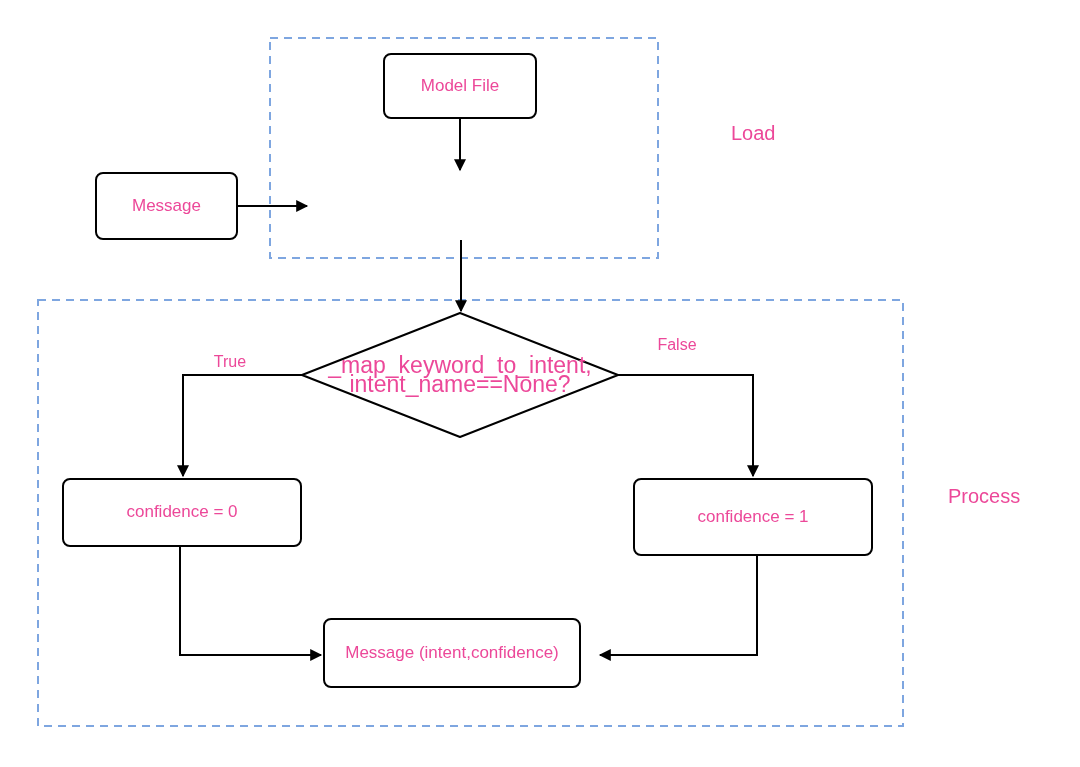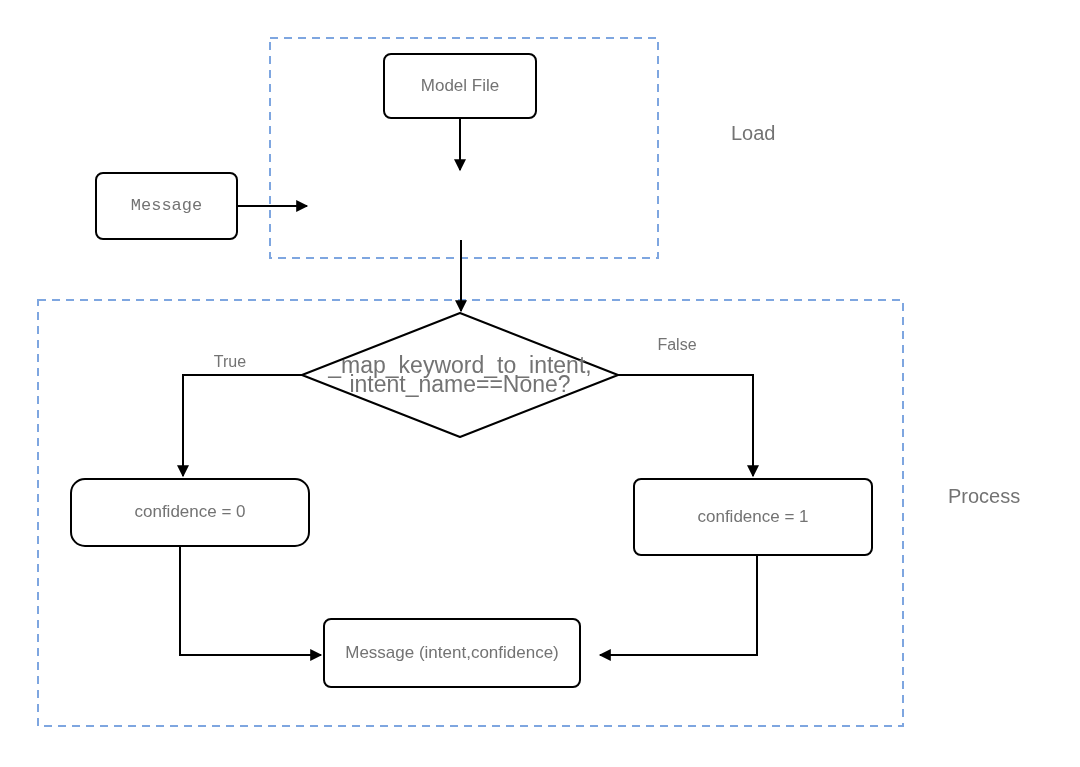--- a/index.html
+++ b/index.html
@@ -6,21 +6,21 @@
     margin: 0;
     padding: 0;
     background: #ffffff;
   }
   .canvas {
     position: relative;
     width: 1080px;
     height: 767px;
     background: #ffffff;
     font-family: "Liberation Sans", sans-serif;
-    color: #737373;
+    color: #ec4899;
     overflow: hidden;
   }
   .wires {
     position: absolute;
     left: 0;
     top: 0;
     width: 1080px;
     height: 767px;
   }
   .region-outline {
@@ -47,23 +47,23 @@
     border: 2px solid #000000;
     border-radius: 8px;
     display: flex;
     align-items: center;
     justify-content: center;
     text-align: center;
     font-size: 17px;
     line-height: 1.2;
   }
   .node-model-file   { left: 383px; top: 53px;  width: 154px; height: 66px; }
-  .node-message-in   { left: 95px;  top: 172px; width: 143px; height: 68px; font-family: Liberation Mono, monospace; }
+  .node-message-in   { left: 95px;  top: 172px; width: 143px; height: 68px; }
   .node-classifier   { left: 309px; top: 172px; width: 304px; height: 66px; }
-  .node-conf-zero    { left: 70px;  top: 478px; width: 240px; height: 69px; border-radius: 15px; }
+  .node-conf-zero    { left: 62px;  top: 478px; width: 240px; height: 69px; }
   .node-conf-one     { left: 633px; top: 478px; width: 240px; height: 78px; }
   .node-output       { left: 323px; top: 618px; width: 258px; height: 70px; }
   .decision-text {
     position: absolute;
     left: 320px;
     top: 356px;
     width: 280px;
     text-align: center;
     font-size: 23px;
     line-height: 19px;

